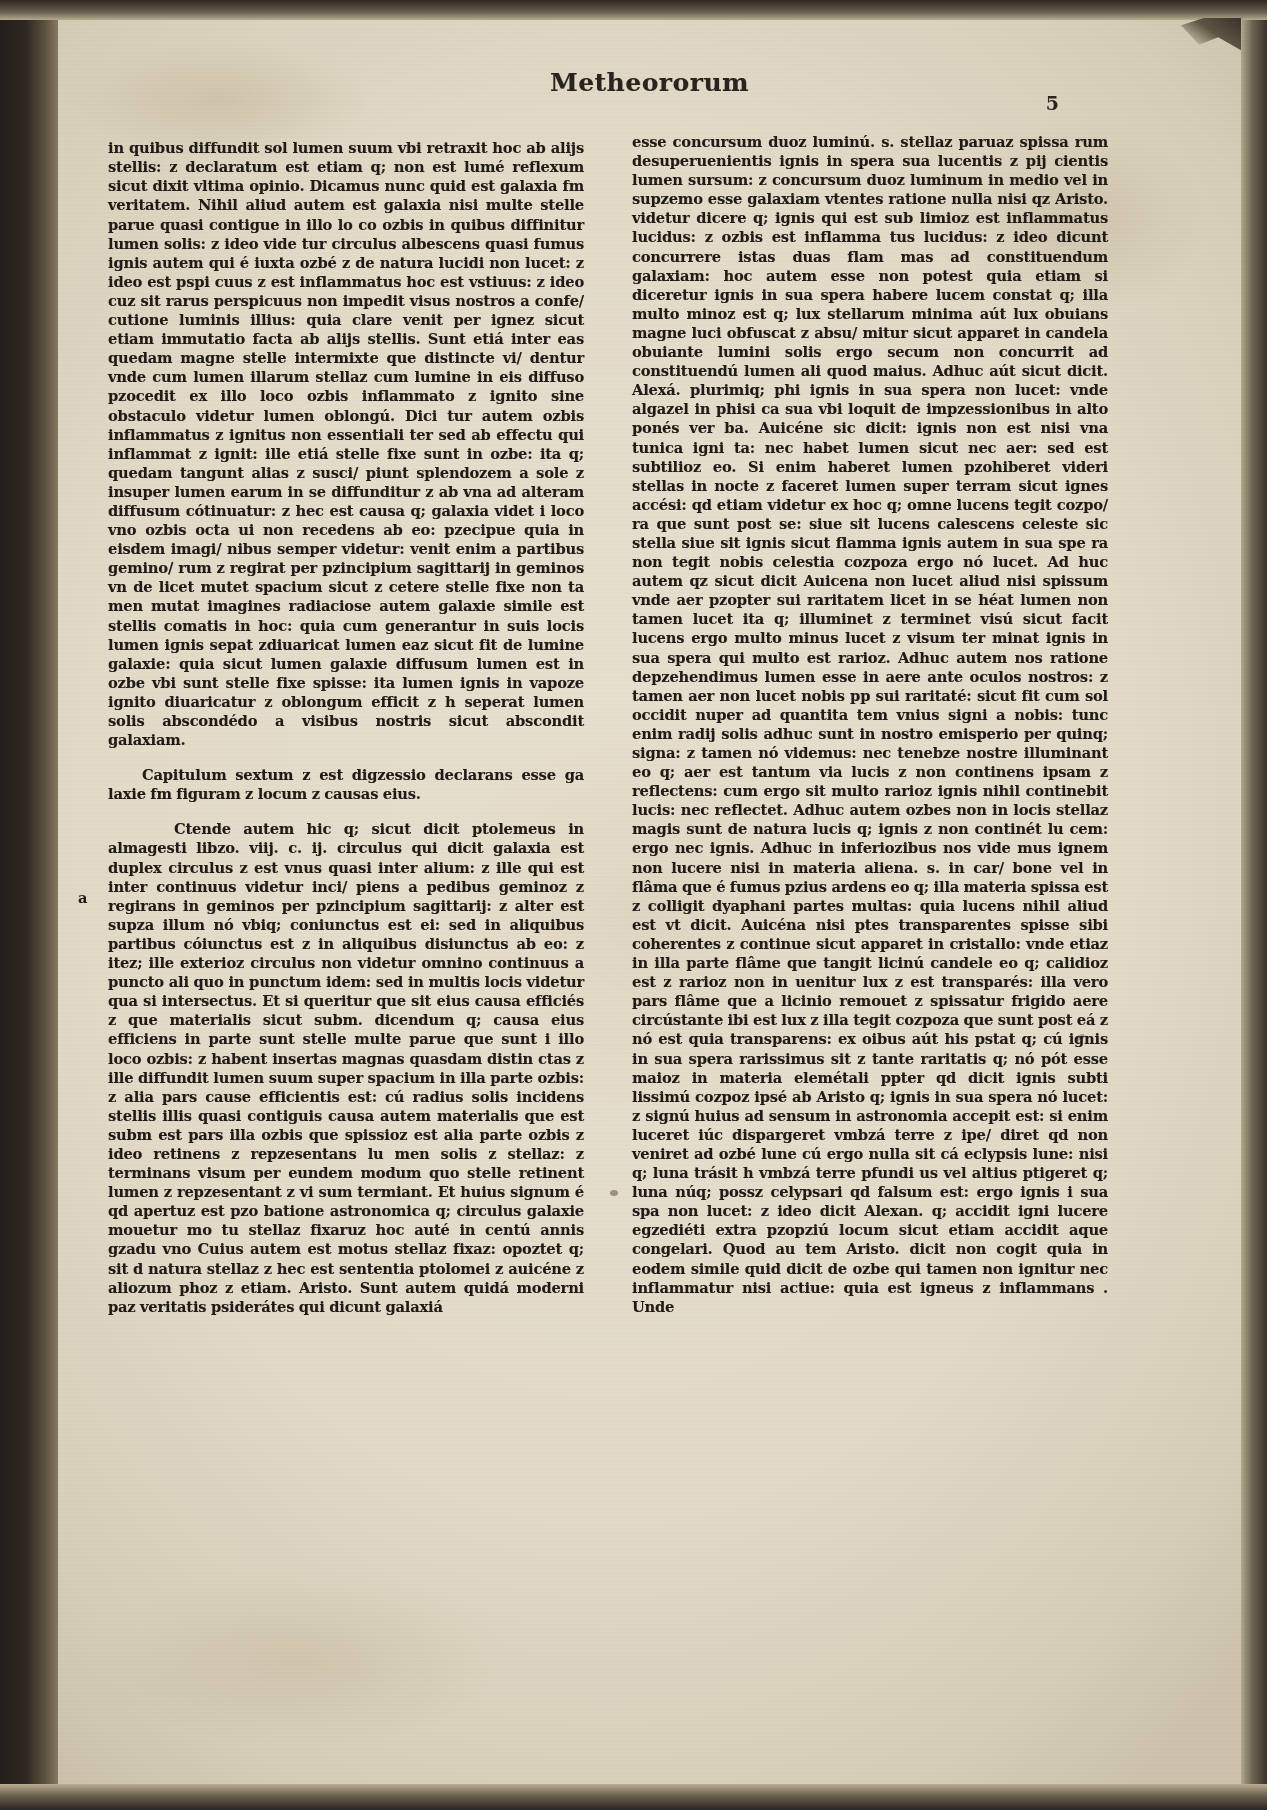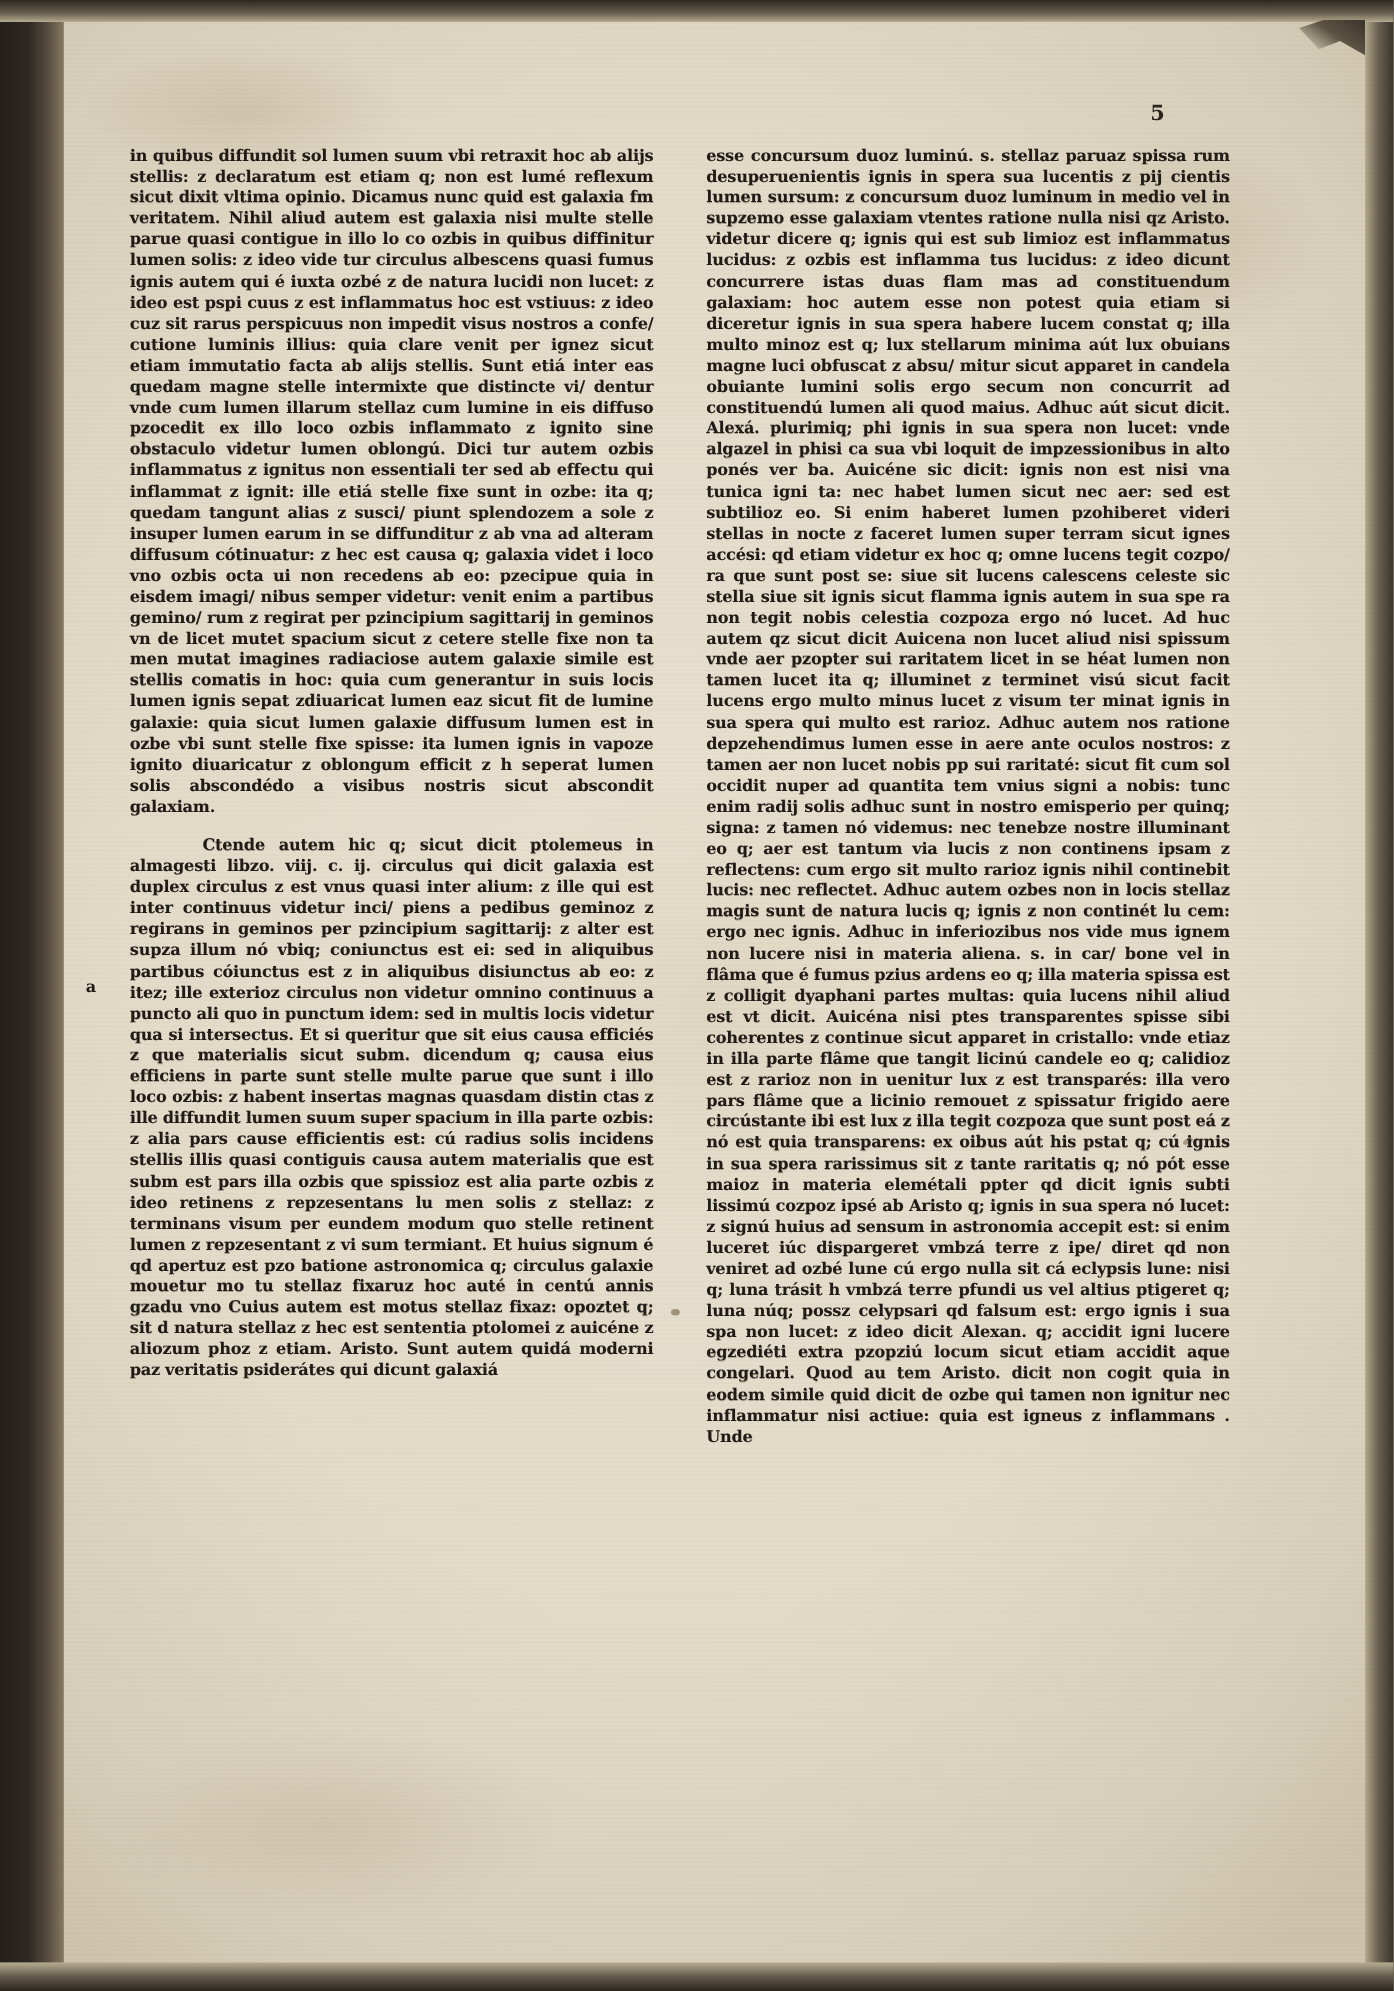--- a/index.html
+++ b/index.html
@@ -101,24 +101,25 @@
   #folio {
     position: absolute;
     right: 182px; top: 72px;
     font-size: 19px;
     font-weight: 700;
     color: #2b2520;
   }
 
   #columns {
     position: absolute;
-    left: 60px; top: 112px;
+    left: 50px; top: 112px;
     width: 1000px;
     display: flex;
     gap: 48px;
+    align-items: flex-end;
   }
   .column {
     width: 476px;
   }
   .para {
     margin: 0;
     font-size: 14.6px;
     line-height: 19.1px;
     color: #201b17;
     text-align: justify;
@@ -163,28 +164,32 @@
 
   <div class="stain" id="stain1"></div>
   <div class="stain" id="stain2"></div>
   <div class="stain" id="stain3"></div>
   <div class="stain" id="stain4"></div>
   <div class="stain" id="speck1"></div>
   <div class="stain" id="speck2"></div>
 
   <div id="content">
 
+    <div id="header">
+      <span id="running-title">Metheororum</span>
+    </div>
     <div id="folio">5</div>
 
     <div id="marginal-a">a</div>
 
     <div id="columns">
 
       <div class="column">
         <p class="para">in quibus diffundit sol lumen suum vbi retraxit hoc ab alijs stellis: z declaratum est etiam q; non est lumé reflexum sicut dixit vltima opinio. Dicamus nunc quid est galaxia fm veritatem. Nihil aliud autem est galaxia nisi multe stelle parue quasi contigue in illo lo co ozbis in quibus diffinitur lumen solis: z ideo vide tur circulus albescens quasi fumus ignis autem qui é iuxta ozbé z de natura lucidi non lucet: z ideo est pspi cuus z est inflammatus hoc est vstiuus: z ideo cuz sit rarus perspicuus non impedit visus nostros a confe/ cutione luminis illius: quia clare venit per ignez sicut etiam immutatio facta ab alijs stellis. Sunt etiá inter eas quedam magne stelle intermixte que distincte vi/ dentur vnde cum lumen illarum stellaz cum lumine in eis diffuso pzocedit ex illo loco ozbis inflammato z ignito sine obstaculo videtur lumen oblongú. Dici tur autem ozbis inflammatus z ignitus non essentiali ter sed ab effectu qui inflammat z ignit: ille etiá stelle fixe sunt in ozbe: ita q; quedam tangunt alias z susci/ piunt splendozem a sole z insuper lumen earum in se diffunditur z ab vna ad alteram diffusum cótinuatur: z hec est causa q; galaxia videt i loco vno ozbis octa ui non recedens ab eo: pzecipue quia in eisdem imagi/ nibus semper videtur: venit enim a partibus gemino/ rum z regirat per pzincipium sagittarij in geminos vn de licet mutet spacium sicut z cetere stelle fixe non ta men mutat imagines radiaciose autem galaxie simile est stellis comatis in hoc: quia cum generantur in suis locis lumen ignis sepat zdiuaricat lumen eaz sicut fit de lumine galaxie: quia sicut lumen galaxie diffusum lumen est in ozbe vbi sunt stelle fixe spisse: ita lumen ignis in vapoze ignito diuaricatur z oblongum efficit z h seperat lumen solis abscondédo a visibus nostris sicut abscondit galaxiam.</p>
+        <p class="para gap-before indent">Capitulum sextum z est digzessio declarans esse ga laxie fm figuram z locum z causas eius.</p>
         <p class="para indent-big">Ctende autem hic q; sicut dicit ptolemeus in almagesti libzo. viij. c. ij. circulus qui dicit galaxia est duplex circulus z est vnus quasi inter alium: z ille qui est inter continuus videtur inci/ piens a pedibus geminoz z regirans in geminos per pzincipium sagittarij: z alter est supza illum nó vbiq; coniunctus est ei: sed in aliquibus partibus cóiunctus est z in aliquibus disiunctus ab eo: z itez; ille exterioz circulus non videtur omnino continuus a puncto ali quo in punctum idem: sed in multis locis videtur qua si intersectus. Et si queritur que sit eius causa efficiés z que materialis sicut subm. dicendum q; causa eius efficiens in parte sunt stelle multe parue que sunt i illo loco ozbis: z habent insertas magnas quasdam distin ctas z ille diffundit lumen suum super spacium in illa parte ozbis: z alia pars cause efficientis est: cú radius solis incidens stellis illis quasi contiguis causa autem materialis que est subm est pars illa ozbis que spissioz est alia parte ozbis z ideo retinens z repzesentans lu men solis z stellaz: z terminans visum per eundem modum quo stelle retinent lumen z repzesentant z vi sum termiant. Et huius signum é qd apertuz est pzo batione astronomica q; circulus galaxie mouetur mo tu stellaz fixaruz hoc auté in centú annis gzadu vno Cuius autem est motus stellaz fixaz: opoztet q; sit d natura stellaz z hec est sententia ptolomei z auicéne z aliozum phoz z etiam. Aristo. Sunt autem quidá moderni paz veritatis psiderátes qui dicunt galaxiá</p>
       </div>
 
       <div class="column">
         <p class="para">esse concursum duoz luminú. s. stellaz paruaz spissa rum desuperuenientis ignis in spera sua lucentis z pij cientis lumen sursum: z concursum duoz luminum in medio vel in supzemo esse galaxiam vtentes ratione nulla nisi qz Aristo. videtur dicere q; ignis qui est sub limioz est inflammatus lucidus: z ozbis est inflamma tus lucidus: z ideo dicunt concurrere istas duas flam mas ad constituendum galaxiam: hoc autem esse non potest quia etiam si diceretur ignis in sua spera habere lucem constat q; illa multo minoz est q; lux stellarum minima aút lux obuians magne luci obfuscat z absu/ mitur sicut apparet in candela obuiante lumini solis ergo secum non concurrit ad constituendú lumen ali quod maius. Adhuc aút sicut dicit. Alexá. plurimiq; phi ignis in sua spera non lucet: vnde algazel in phisi ca sua vbi loquit de impzessionibus in alto ponés ver ba. Auicéne sic dicit: ignis non est nisi vna tunica igni ta: nec habet lumen sicut nec aer: sed est subtilioz eo. Si enim haberet lumen pzohiberet videri stellas in nocte z faceret lumen super terram sicut ignes accési: qd etiam videtur ex hoc q; omne lucens tegit cozpo/ ra que sunt post se: siue sit lucens calescens celeste sic stella siue sit ignis sicut flamma ignis autem in sua spe ra non tegit nobis celestia cozpoza ergo nó lucet. Ad huc autem qz sicut dicit Auicena non lucet aliud nisi spissum vnde aer pzopter sui raritatem licet in se héat lumen non tamen lucet ita q; illuminet z terminet visú sicut facit lucens ergo multo minus lucet z visum ter minat ignis in sua spera qui multo est rarioz. Adhuc autem nos ratione depzehendimus lumen esse in aere ante oculos nostros: z tamen aer non lucet nobis pp sui raritaté: sicut fit cum sol occidit nuper ad quantita tem vnius signi a nobis: tunc enim radij solis adhuc sunt in nostro emisperio per quinq; signa: z tamen nó videmus: nec tenebze nostre illuminant eo q; aer est tantum via lucis z non continens ipsam z reflectens: cum ergo sit multo rarioz ignis nihil continebit lucis: nec reflectet. Adhuc autem ozbes non in locis stellaz magis sunt de natura lucis q; ignis z non continét lu cem: ergo nec ignis. Adhuc in inferiozibus nos vide mus ignem non lucere nisi in materia aliena. s. in car/ bone vel in flâma que é fumus pzius ardens eo q; illa materia spissa est z colligit dyaphani partes multas: quia lucens nihil aliud est vt dicit. Auicéna nisi ptes transparentes spisse sibi coherentes z continue sicut apparet in cristallo: vnde etiaz in illa parte flâme que tangit licinú candele eo q; calidioz est z rarioz non in uenitur lux z est transparés: illa vero pars flâme que a licinio remouet z spissatur frigido aere circústante ibi est lux z illa tegit cozpoza que sunt post eá z nó est quia transparens: ex oibus aút his pstat q; cú ignis in sua spera rarissimus sit z tante raritatis q; nó pót esse maioz in materia elemétali ppter qd dicit ignis subti lissimú cozpoz ipsé ab Aristo q; ignis in sua spera nó lucet: z signú huius ad sensum in astronomia accepit est: si enim luceret iúc dispargeret vmbzá terre z ipe/ diret qd non veniret ad ozbé lune cú ergo nulla sit cá eclypsis lune: nisi q; luna trásit h vmbzá terre pfundi us vel altius ptigeret q; luna núq; possz celypsari qd falsum est: ergo ignis i sua spa non lucet: z ideo dicit Alexan. q; accidit igni lucere egzediéti extra pzopziú locum sicut etiam accidit aque congelari. Quod au tem Aristo. dicit non cogit quia in eodem simile quid dicit de ozbe qui tamen non ignitur nec inflammatur nisi actiue: quia est igneus z inflammans . Unde</p>
       </div>
 
     </div>
   </div>
 

